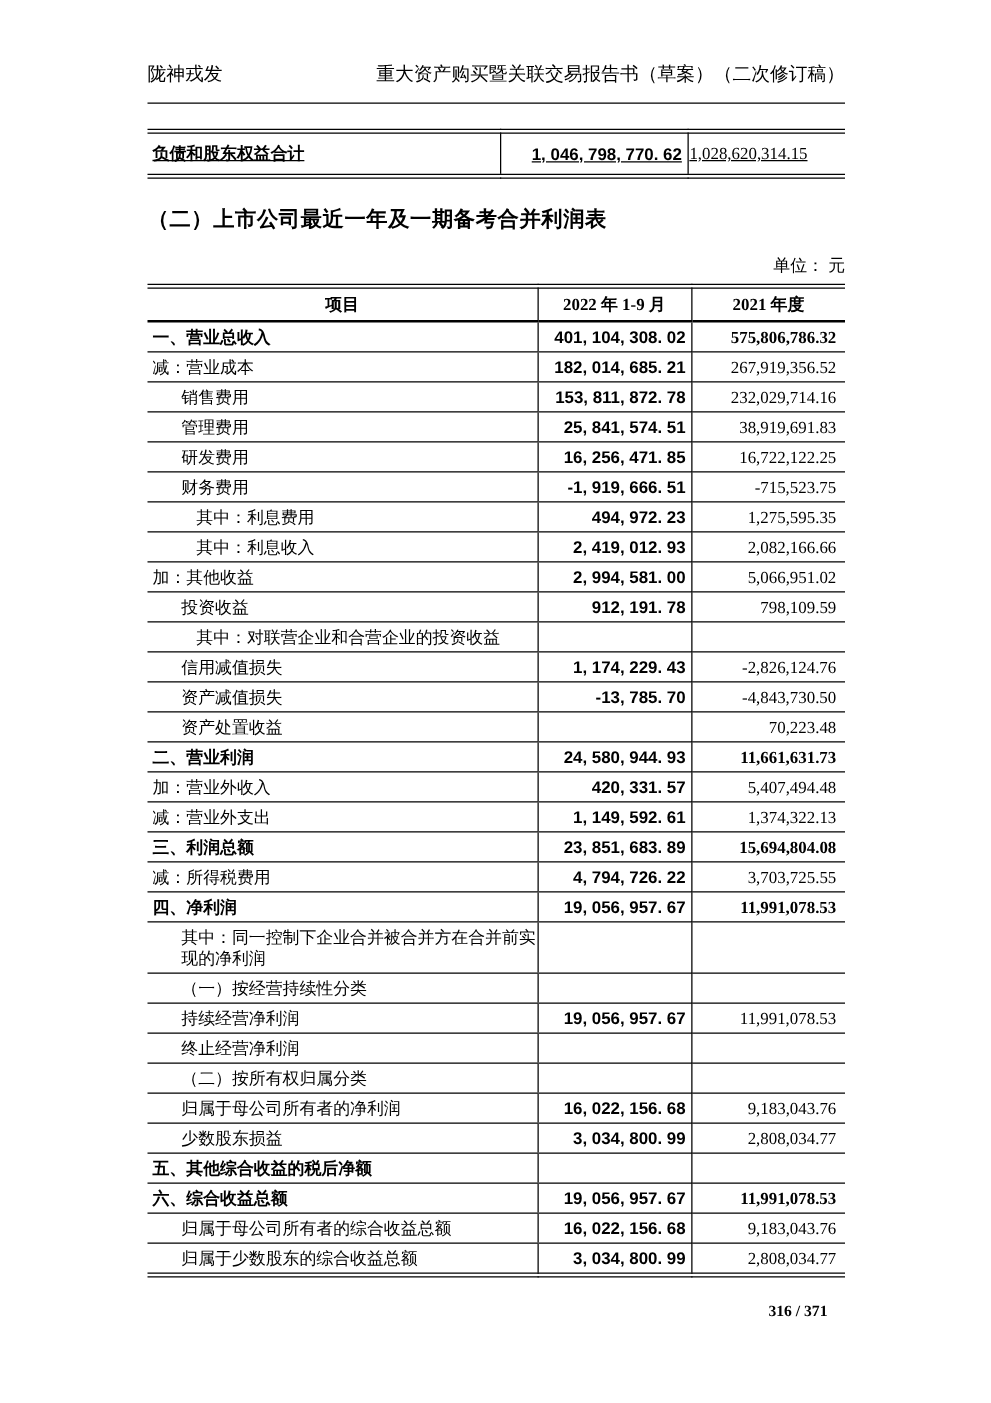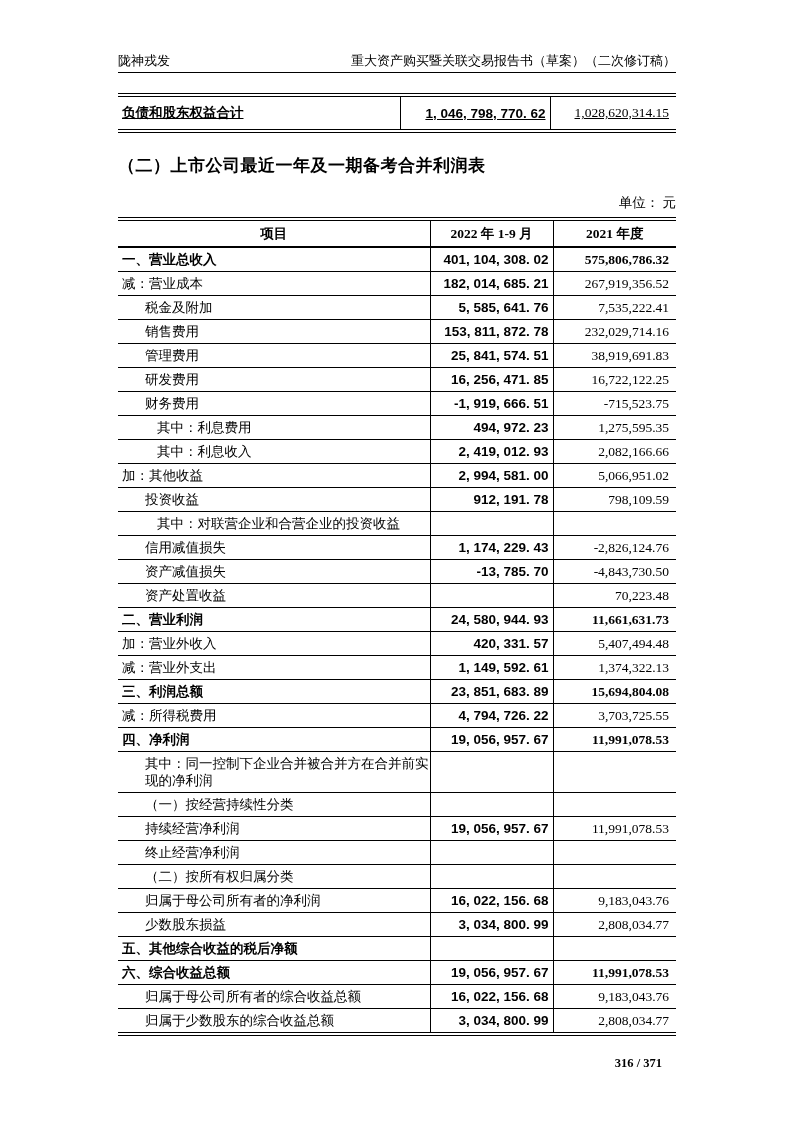--- a/index.html
+++ b/index.html
@@ -5,38 +5,38 @@
   html,body { margin:0; padding:0; background:#ffffff; }
   .page {
     position:relative; width:793px; height:1122px; background:#ffffff;
     color:#000; font-family:"Liberation Serif", serif; overflow:hidden;
   }
   .content { position:absolute; left:118px; top:0; width:558px; }
 
   
   .doc-header {
     display:flex; justify-content:space-between; align-items:flex-end;
-    margin-top:53px; padding-bottom:4px; border-bottom:1px solid #000;
-    font-size:13px; line-height:15px;
+    margin-top:53px; padding-bottom:14px; border-bottom:1px solid #000;
+    font-size:15px; line-height:15px;
   }
 
   
   table { border-collapse:collapse; width:100%; table-layout:fixed; }
   .top-table {
     margin-top:20px;
     border-top:4px double #000; border-bottom:4px double #000;text-decoration:underline;
   }
   .top-table td { height:30px; vertical-align:middle; font-size:13.5px; }
   .top-table .lbl  { font-weight:bold; padding-left:4px; }
   .top-table .v22  {
     border-left:1px solid #000; border-right:1px solid #000;
     text-align:right; padding-right:4px;
     font-family:"Liberation Sans", sans-serif; font-weight:bold;
   }
-  .top-table .v21  { text-align:right; padding-right:7px; }
+  .top-table .v21  { text-align:left; padding-right:7px; }
 
   .section-title {
     margin:21px 0 2px 0; font-size:17px; line-height:24px; font-weight:bold;
     font-family:"Liberation Sans", sans-serif; letter-spacing:0.5px;
   }
 
   .unit-label { text-align:right; font-size:13.5px; margin:16px 0 5px 0; }
 
   
   .main-table {
@@ -119,25 +119,20 @@
     <td class="lbl i0 b">一、营业总收入</td>
     <td class="v22">401, 104, 308. 02</td>
     <td class="v21 b">575,806,786.32</td>
   </tr>
           <tr>
     <td class="lbl i0">减：营业成本</td>
     <td class="v22">182, 014, 685. 21</td>
     <td class="v21">267,919,356.52</td>
   </tr>
           <tr>
-    <td class="lbl i1">税金及附加</td>
-    <td class="v22">5, 585, 641. 76</td>
-    <td class="v21">7,535,222.41</td>
-  </tr>
-          <tr>
     <td class="lbl i1">销售费用</td>
     <td class="v22">153, 811, 872. 78</td>
     <td class="v21">232,029,714.16</td>
   </tr>
           <tr>
     <td class="lbl i1">管理费用</td>
     <td class="v22">25, 841, 574. 51</td>
     <td class="v21">38,919,691.83</td>
   </tr>
           <tr>

